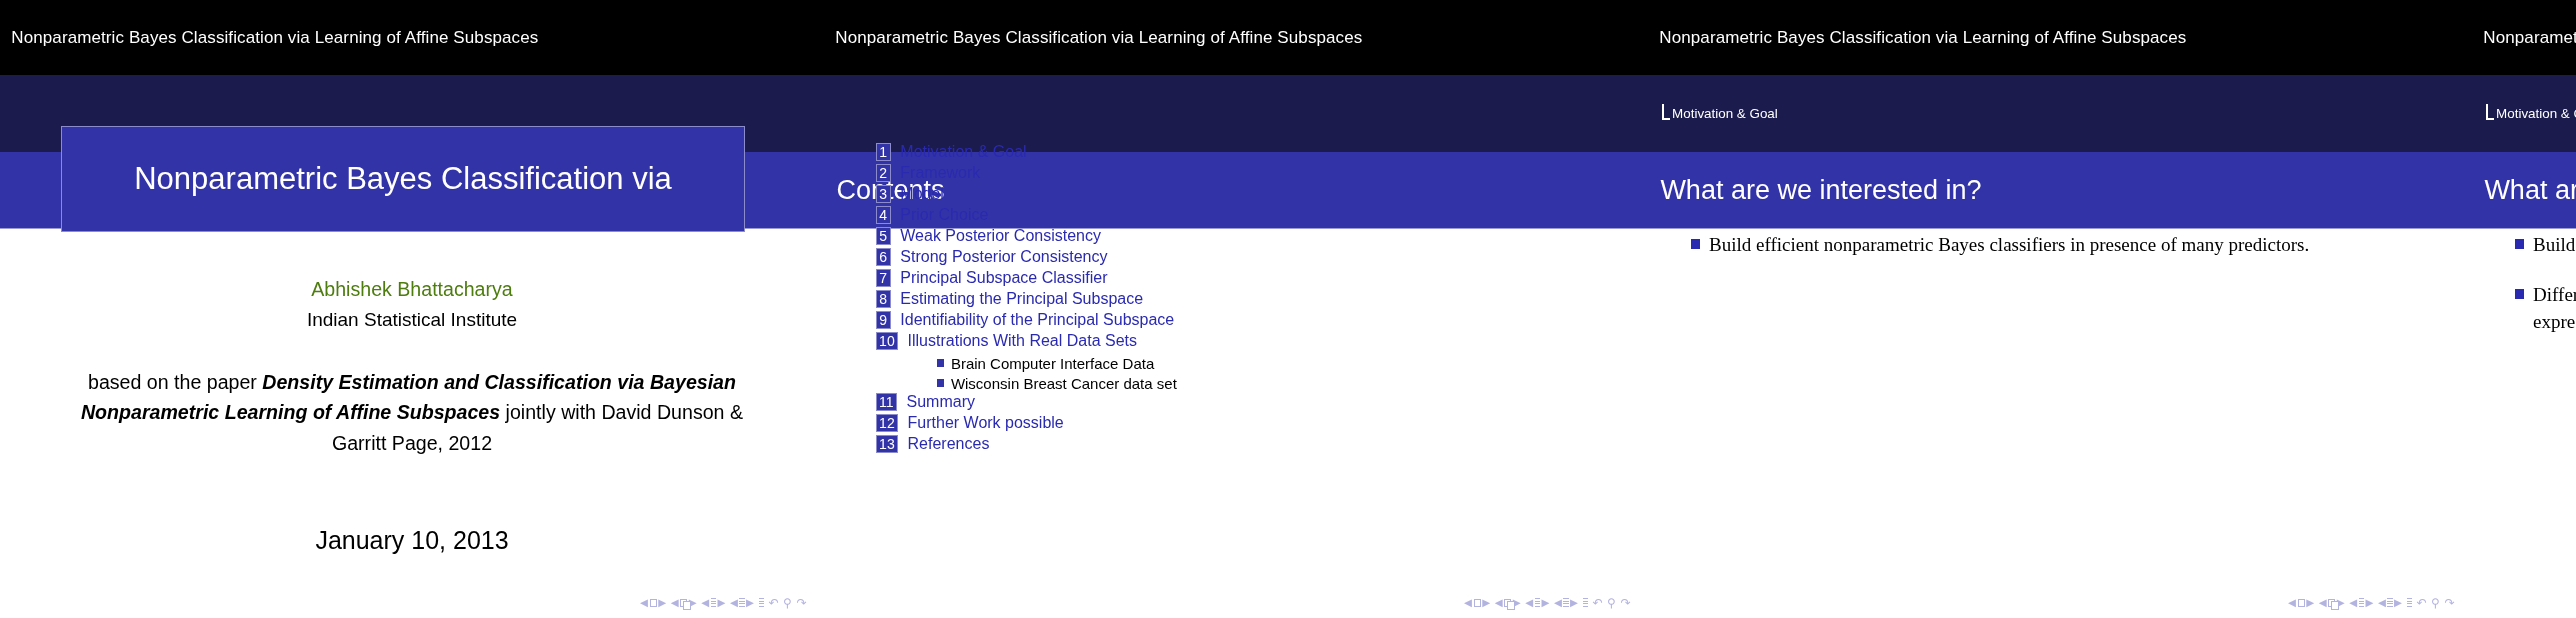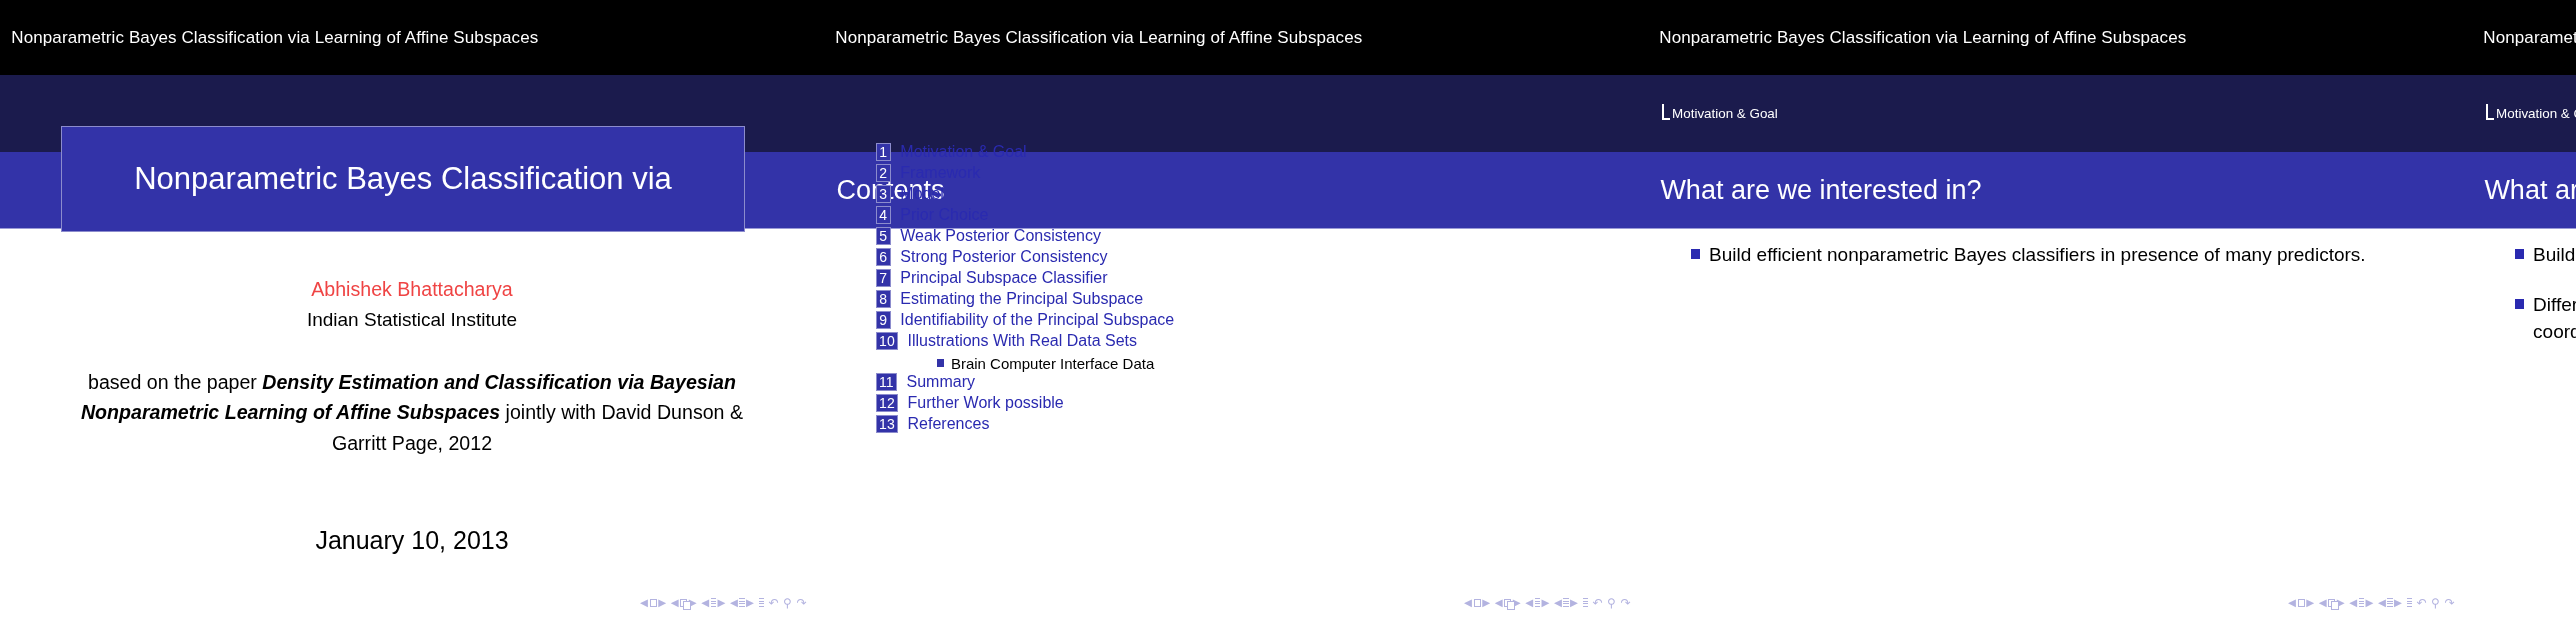--- a/index.html
+++ b/index.html
@@ -68,21 +68,21 @@
     align-items:flex-end; justify-content:center;
     gap:5.2px;
   }
   .titlebox .tline{
     color:#ffffff; font-size:31px; line-height:1.08;
     text-align:center; white-space:nowrap;
   }
   .tl-center{ text-align:center; width:100%; }
   .author{
     position:absolute; left:0; right:0; top:278px;
-    text-align:center; color:#ef4444; font-size:19.6px;
+    text-align:center; color:#4d7c0f; font-size:19.6px;
   }
   .affil{
     position:absolute; left:0; right:0; top:309px;
     text-align:center; color:#000; font-size:19px; 
   }
   .paperblock{
     position:absolute; left:52px; right:52px; top:367px;
     text-align:center; color:#000; font-size:19.6px; line-height:1.55;
   }
   .paperblock b{ font-weight:bold; font-style:italic; }
@@ -119,22 +119,23 @@
   .toc-sub .sqb{
     width:7.2px; height:7.2px; background:#3333a8;
     margin-right:7.2px; flex:0 0 auto;
   }
   .toc-sub .sublabel{
     color:#000000; font-size:15px; white-space:nowrap;
   }
 
   
   .content{
-    position:absolute; left:0; right:0; top:242px;
+    position:absolute; left:0; right:0; top:232px;
     padding:0 36px 0 43px;
+    font-family:Liberation Serif, serif;
   }
   .bullet{
     display:flex; align-items:flex-start;
     margin-bottom:23px;
   }
   .bullet .sq{
     width:8.8px; height:10.3px; background:#2a2ab0;
     margin-top:7.2px; margin-right:9.3px; flex:0 0 auto;
   }
   .bullet .btext{
@@ -271,20 +272,24 @@
       </div>
       <div class="toc-row">
         <span class="toc-num">10</span>
         <span class="toc-label">Illustrations With Real Data Sets</span>
       </div>
 
       <div class="toc-sub">
         <span class="sqb"></span>
         <span class="sublabel">Brain Computer Interface Data</span>
       </div>
+      <div class="toc-sub">
+        <span class="sqb"></span>
+        <span class="sublabel">Wisconsin Breast Cancer data set</span>
+      </div>
 
       <div class="toc-row">
         <span class="toc-num">11</span>
         <span class="toc-label">Summary</span>
       </div>
       <div class="toc-row">
         <span class="toc-num">12</span>
         <span class="toc-label">Further Work possible</span>
       </div>
       <div class="toc-row">

